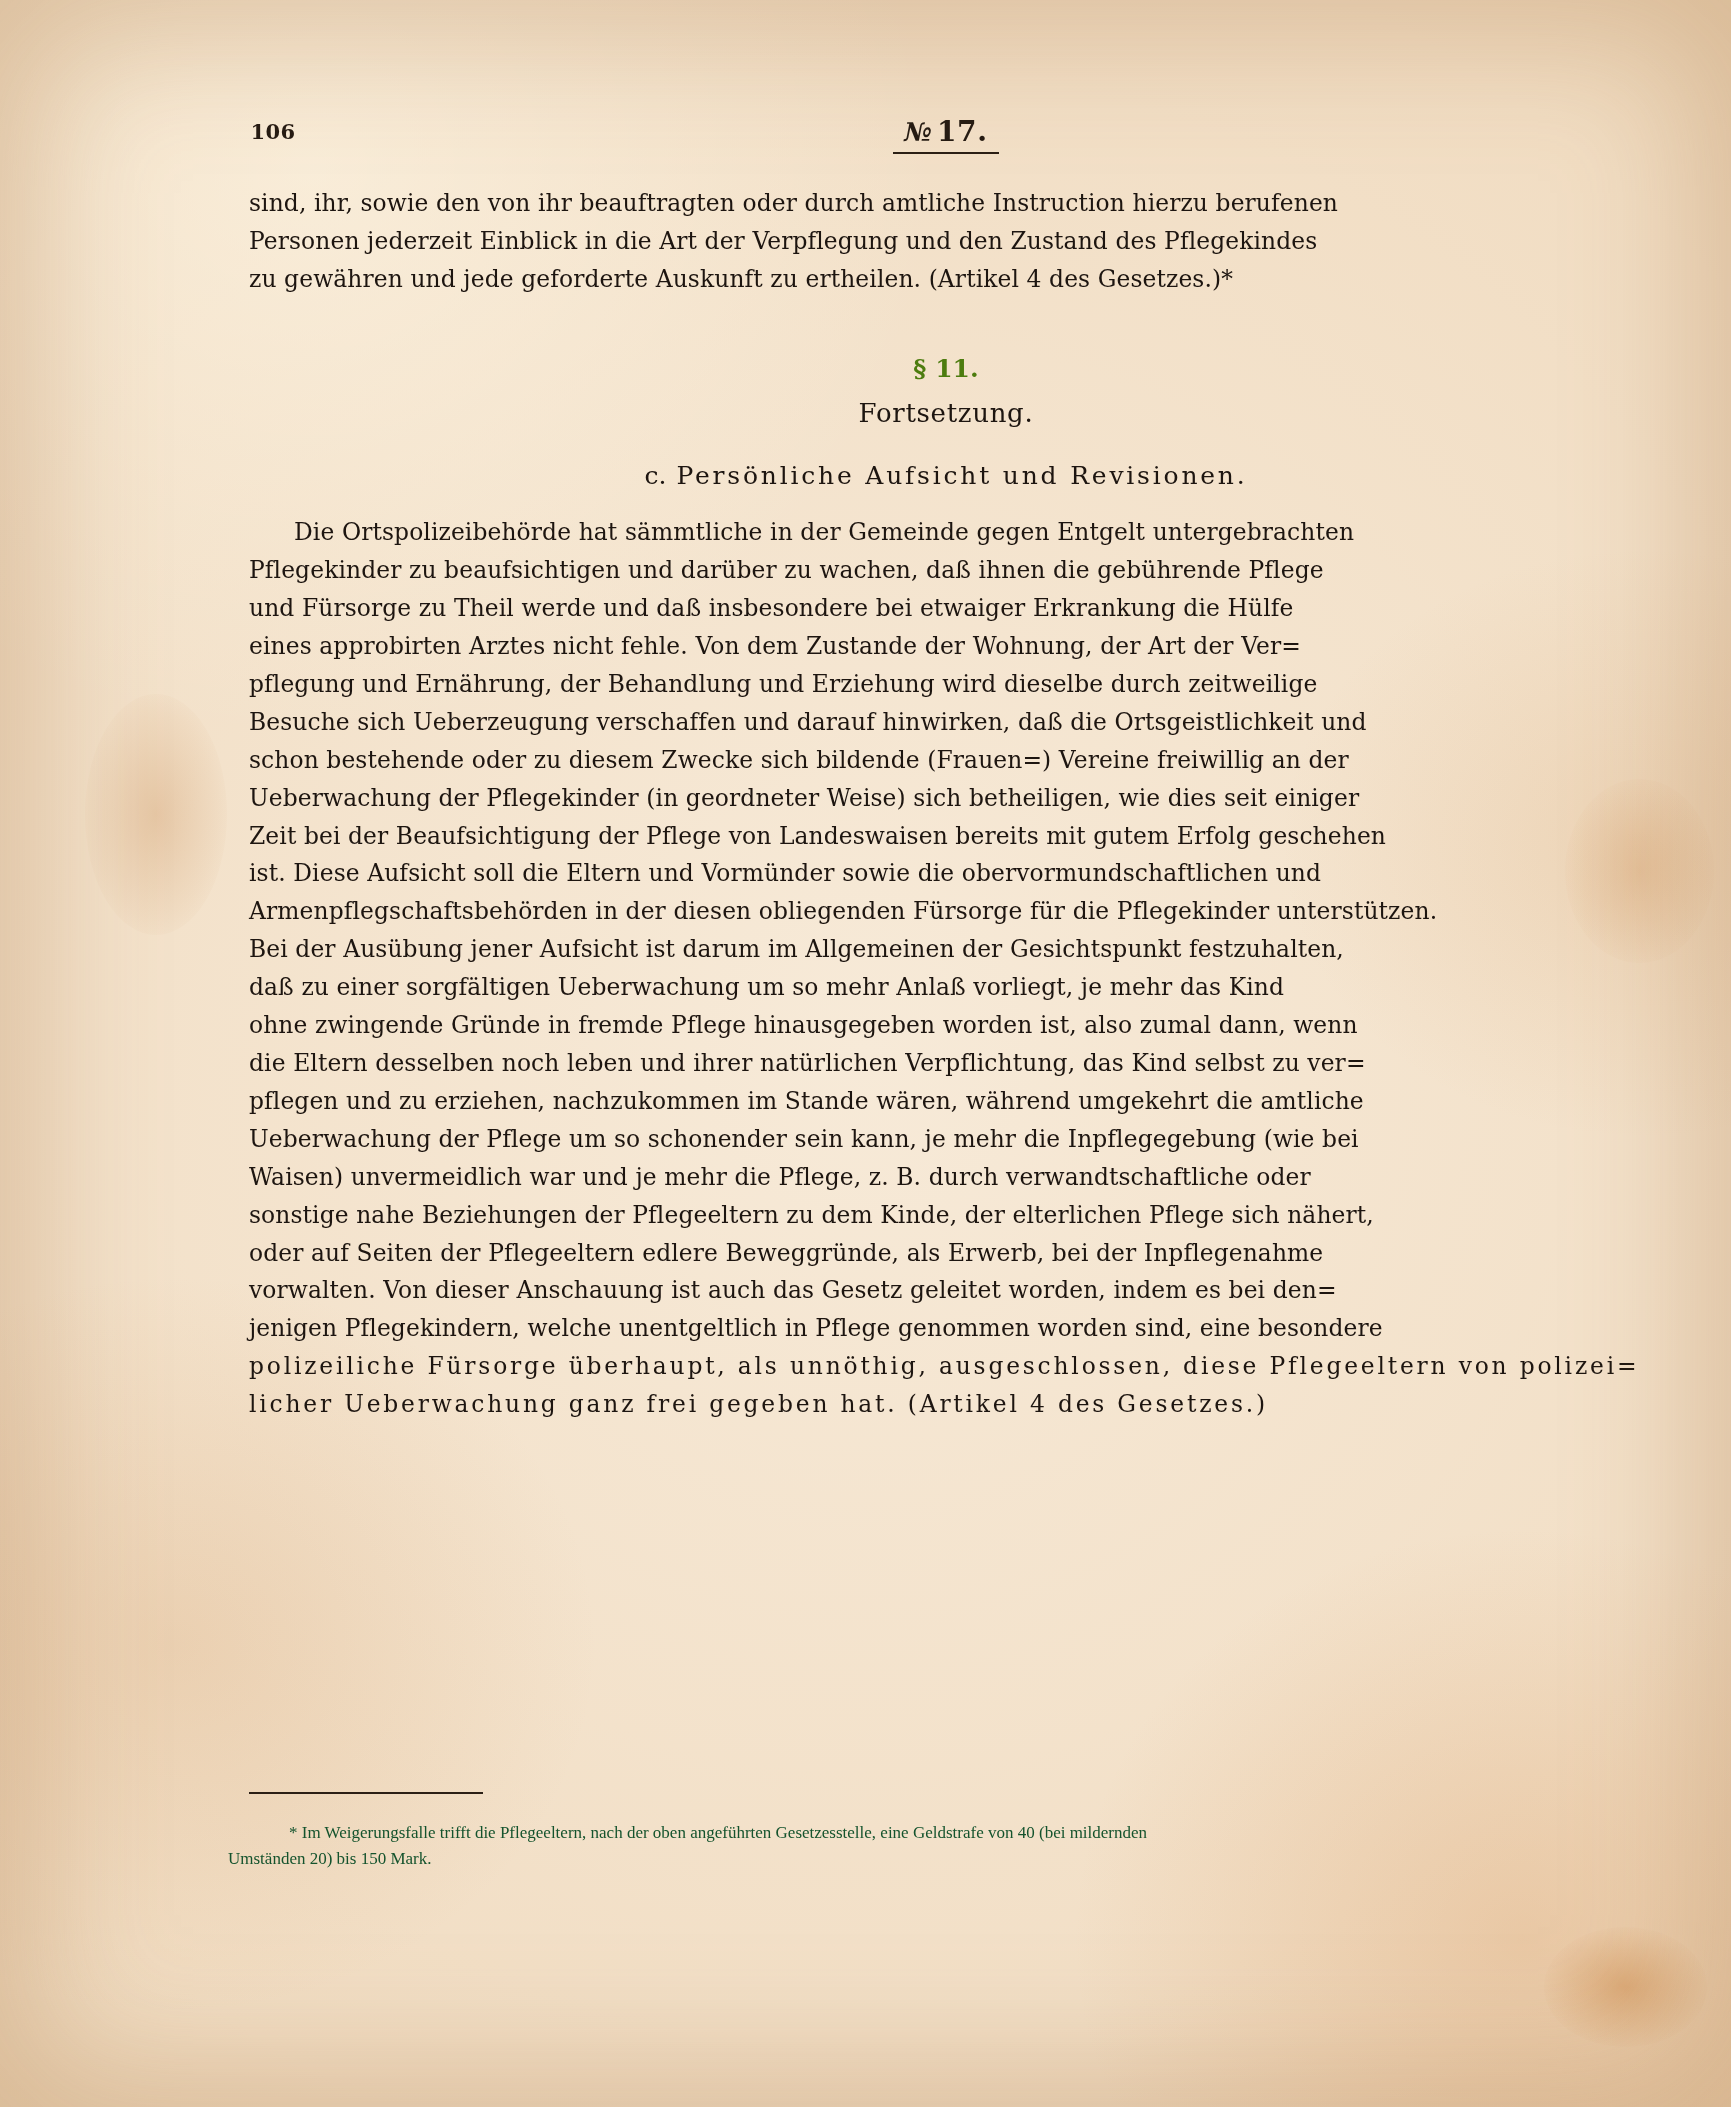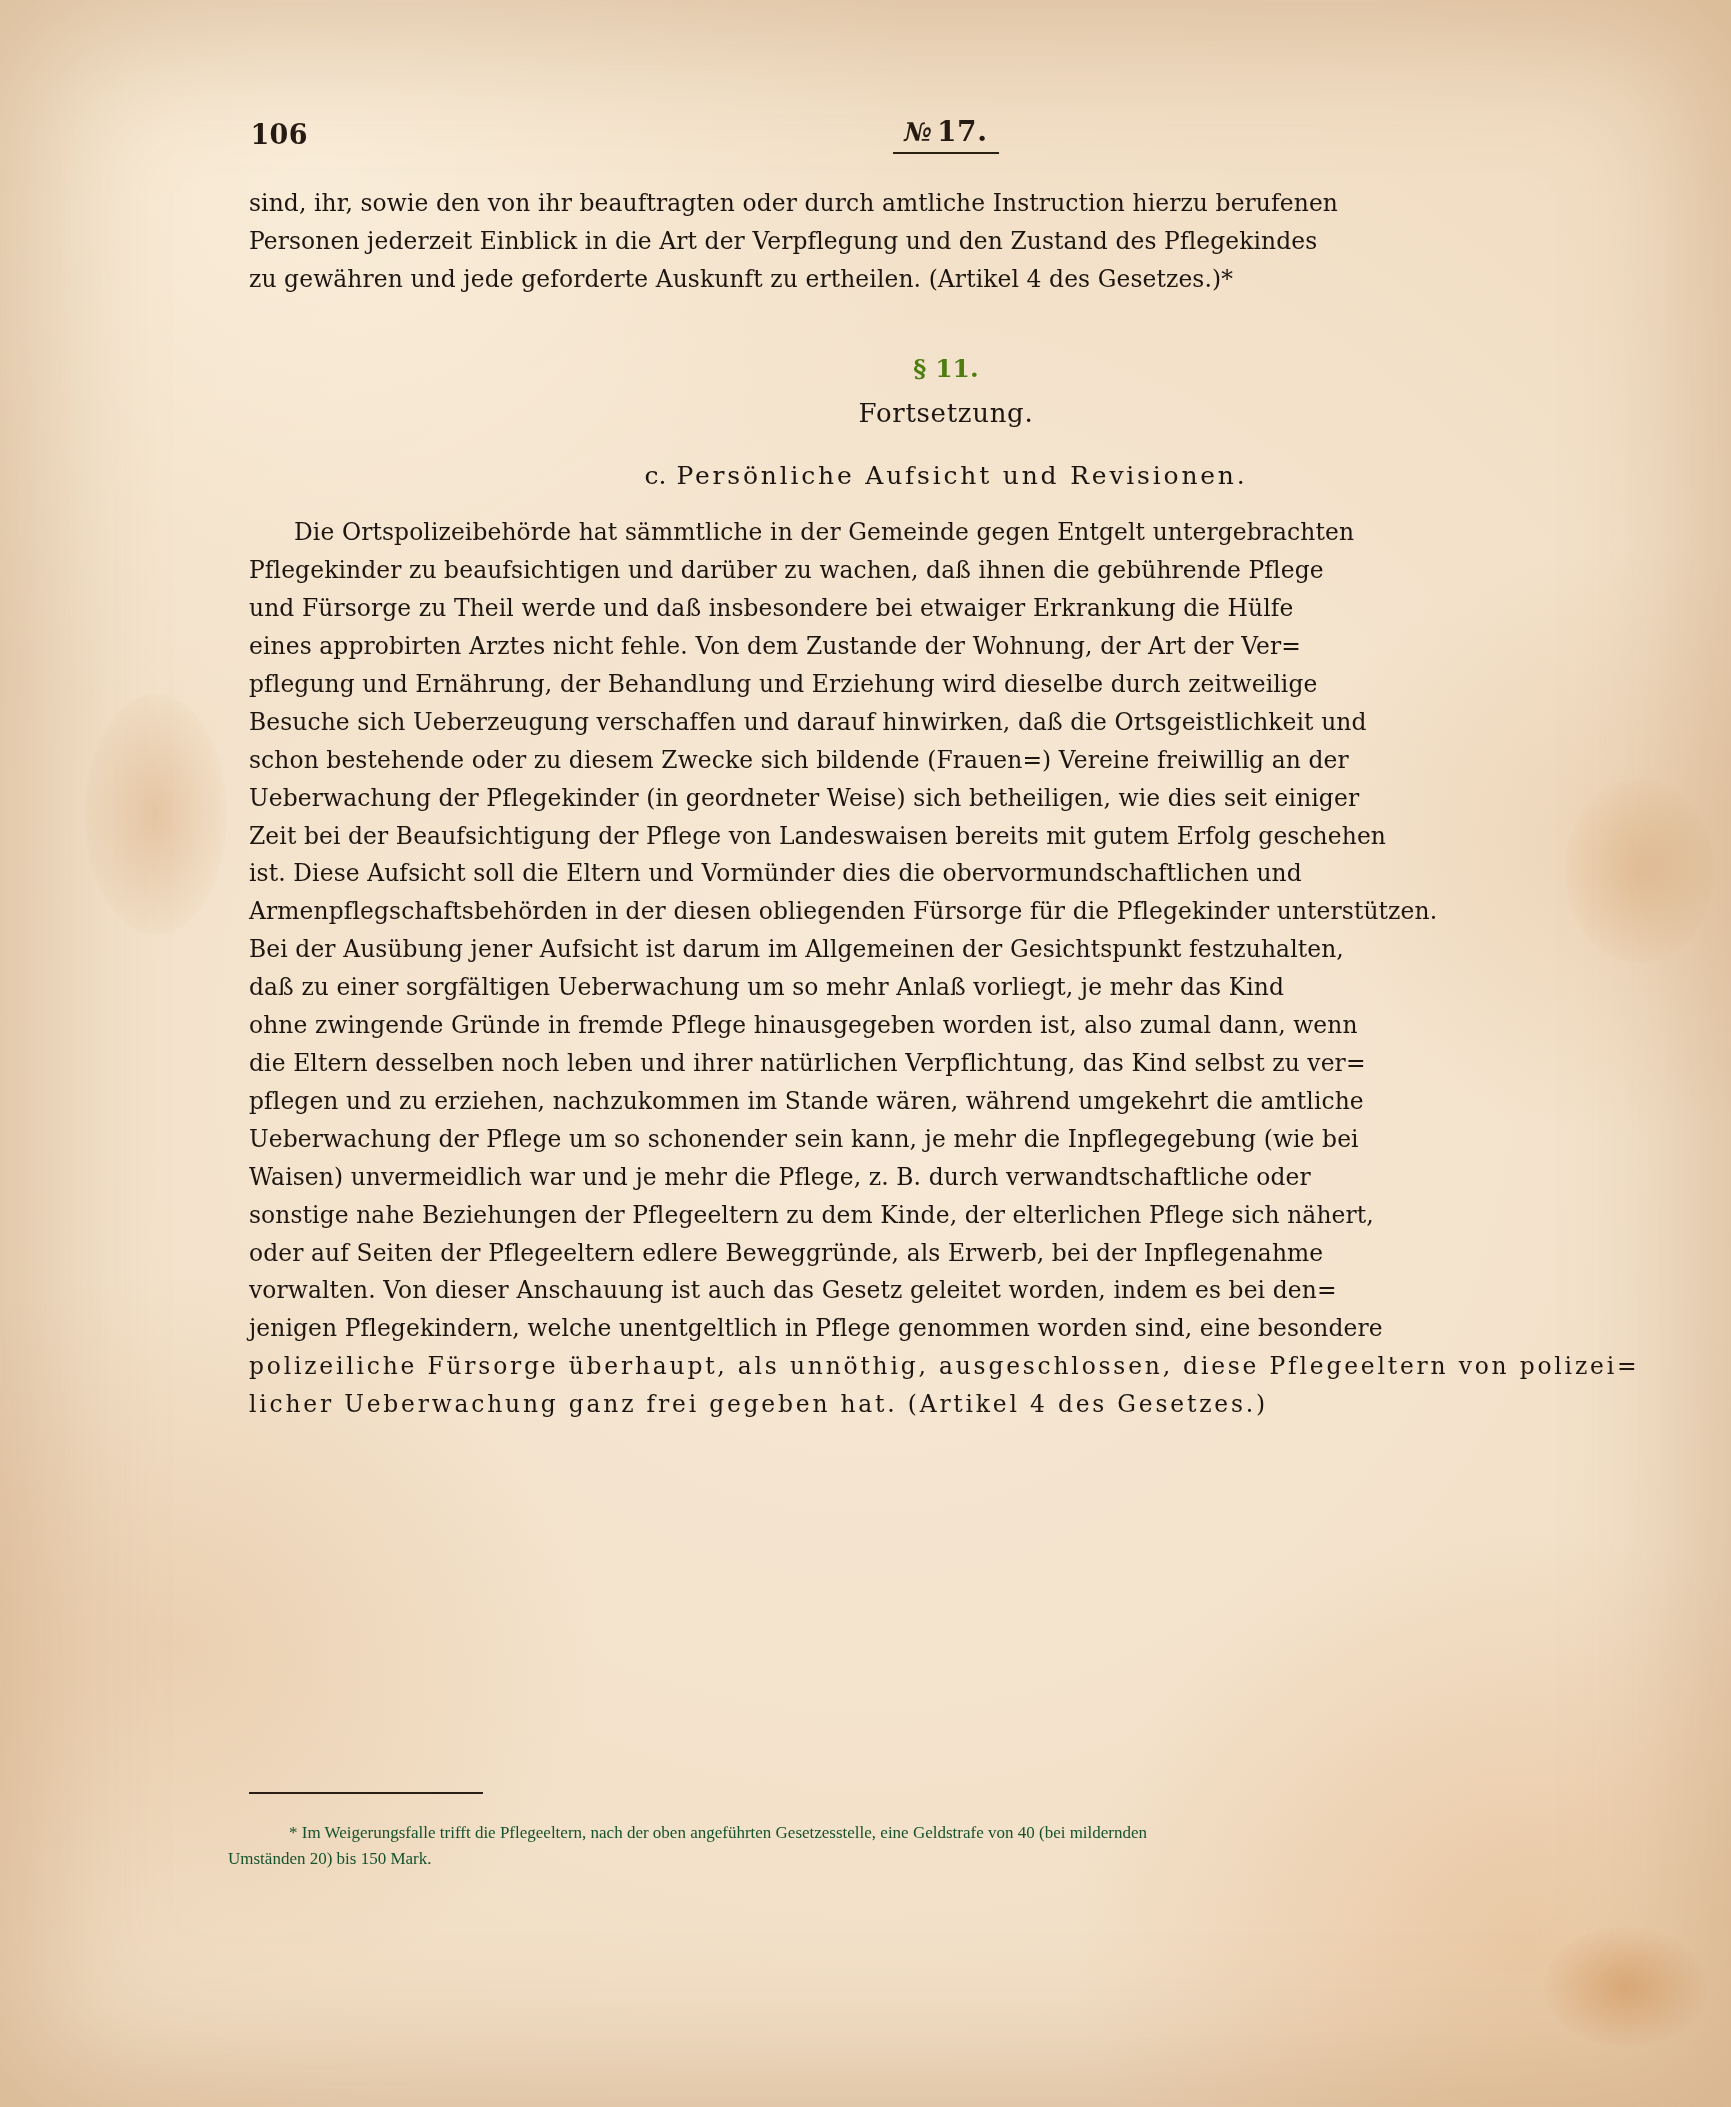--- a/index.html
+++ b/index.html
@@ -54,21 +54,21 @@
   .header {
     position: relative;
     height: 64px;
   }
   .folio {
     position: absolute;
     left: 1.4px;
     top: 12.7px;
     font-family: "DejaVu Serif", serif;
     font-weight: 700;
-    font-size: 27px;
+    font-size: 21px;
     color: #241a12;
     letter-spacing: 0.4px;
   }
   .head-num {
     position: absolute;
     left: 0;
     right: 0;
     top: 8.5px;
     text-align: center;
   }
@@ -210,21 +210,21 @@
     <div class="fraktur body-para">
       <span class="line indent">Die Ortspolizeibehörde hat sämmtliche in der Gemeinde gegen Entgelt untergebrachten</span>
       <span class="line">Pflegekinder zu beaufsichtigen und darüber zu wachen, daß ihnen die gebührende Pflege</span>
       <span class="line">und Fürsorge zu Theil werde und daß insbesondere bei etwaiger Erkrankung die Hülfe</span>
       <span class="line">eines approbirten Arztes nicht fehle.   Von dem Zustande der Wohnung, der Art der Ver=</span>
       <span class="line">pflegung und Ernährung, der Behandlung und Erziehung wird dieselbe durch zeitweilige</span>
       <span class="line">Besuche sich Ueberzeugung verschaffen und darauf hinwirken, daß die Ortsgeistlichkeit und</span>
       <span class="line">schon bestehende oder zu diesem Zwecke sich bildende (Frauen=) Vereine freiwillig an der</span>
       <span class="line">Ueberwachung der Pflegekinder (in geordneter Weise) sich betheiligen, wie dies seit einiger</span>
       <span class="line">Zeit bei der Beaufsichtigung der Pflege von Landeswaisen bereits mit gutem Erfolg geschehen</span>
-      <span class="line">ist.   Diese Aufsicht soll die Eltern und Vormünder dies die obervormundschaftlichen und</span>
+      <span class="line">ist.   Diese Aufsicht soll die Eltern und Vormünder sowie die obervormundschaftlichen und</span>
       <span class="line">Armenpflegschaftsbehörden in der diesen obliegenden Fürsorge für die Pflegekinder unterstützen.</span>
       <span class="line">Bei der Ausübung jener Aufsicht ist darum im Allgemeinen der Gesichtspunkt festzuhalten,</span>
       <span class="line">daß zu einer sorgfältigen Ueberwachung um so mehr Anlaß vorliegt, je mehr das Kind</span>
       <span class="line">ohne zwingende Gründe in fremde Pflege hinausgegeben worden ist, also zumal dann, wenn</span>
       <span class="line">die Eltern desselben noch leben und ihrer natürlichen Verpflichtung, das Kind selbst zu ver=</span>
       <span class="line">pflegen und zu erziehen, nachzukommen im Stande wären, während umgekehrt die amtliche</span>
       <span class="line">Ueberwachung der Pflege um so schonender sein kann, je mehr die Inpflegegebung (wie bei</span>
       <span class="line">Waisen) unvermeidlich war und je mehr die Pflege, z. B. durch verwandtschaftliche oder</span>
       <span class="line">sonstige nahe Beziehungen der Pflegeeltern zu dem Kinde, der elterlichen Pflege sich nähert,</span>
       <span class="line">oder auf Seiten der Pflegeeltern edlere Beweggründe, als Erwerb, bei der Inpflegenahme</span>

